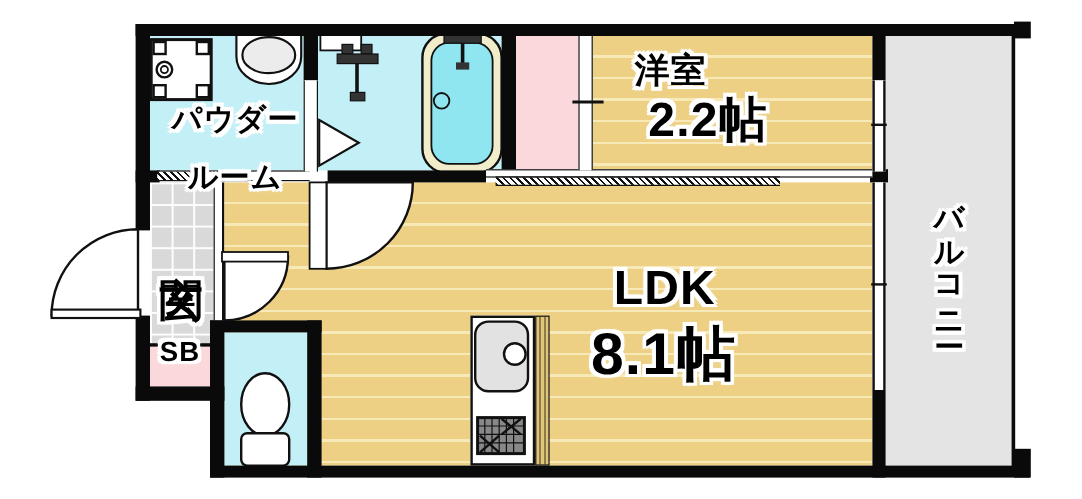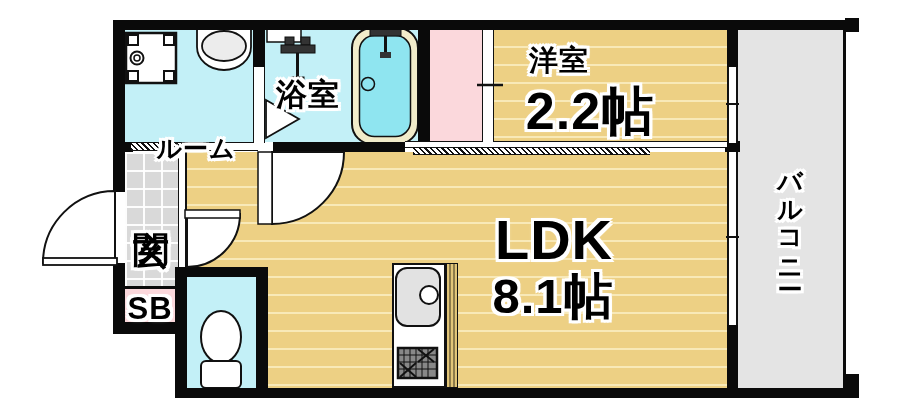--- a/index.html
+++ b/index.html
@@ -163,23 +163,23 @@
       <rect x="258" y="152" width="14" height="72" fill="#fff" stroke="#111" stroke-width="1.5"></rect>
     </g>
     <g>
       <path d="M187,214 L240,214 A53,53 0 0 1 187,267 Z" fill="#fff" stroke="#111" stroke-width="2"></path>
       <rect x="185" y="210" width="55" height="8" fill="#fff" stroke="#111" stroke-width="1.5"></rect>
     </g>
     <polygon points="266,100 299,119 266,138" fill="#fff" stroke="#111" stroke-width="1.8"></polygon>
     <line x1="477" y1="85" x2="503" y2="85" stroke="#111" stroke-width="2.5"></line>
   </svg>
 
+  <div class="rlabel" style="left:196px;top:100px;font-size:25px;">パウダー</div>
   <div class="rlabel" style="left:196px;top:128px;font-size:25px;margin-top:20px;">ルーム</div>
-  <div class="rlabel" style="left:308px;top:94px;font-size:31px;">浴室</div>
   <div class="rlabel" style="left:559px;top:60px;font-size:29px;text-align:center;">洋室</div>
-  <div class="rlabel" style="left:590px;top:111px;font-size:52px;">2.2帖</div>
+  <div class="rlabel" style="left:590px;top:100px;font-size:40px;">2.2帖</div>
   <div class="rlabel vert" style="left:790px;top:215px;font-size:25px;letter-spacing:2px;">バルコニー</div>
   <div class="rlabel vert" style="left:151px;top:205px;font-size:36px;letter-spacing:4px;">玄関</div>
-  <div class="rlabel" style="left:150px;top:308px;font-size:31px;">SB</div>
-  <div class="rlabel" style="left:548px;top:240px;font-size:56px;padding-left:12px;">LDK</div>
+  <div class="rlabel" style="left:150px;top:293px;font-size:23px;">SB</div>
+  <div class="rlabel" style="left:548px;top:240px;font-size:40px;padding-left:12px;">LDK</div>
   <div class="rlabel" style="left:548px;top:296px;font-size:49px;padding-left:10px;">8.1帖</div>
 
 </div>
 
 </body></html>

